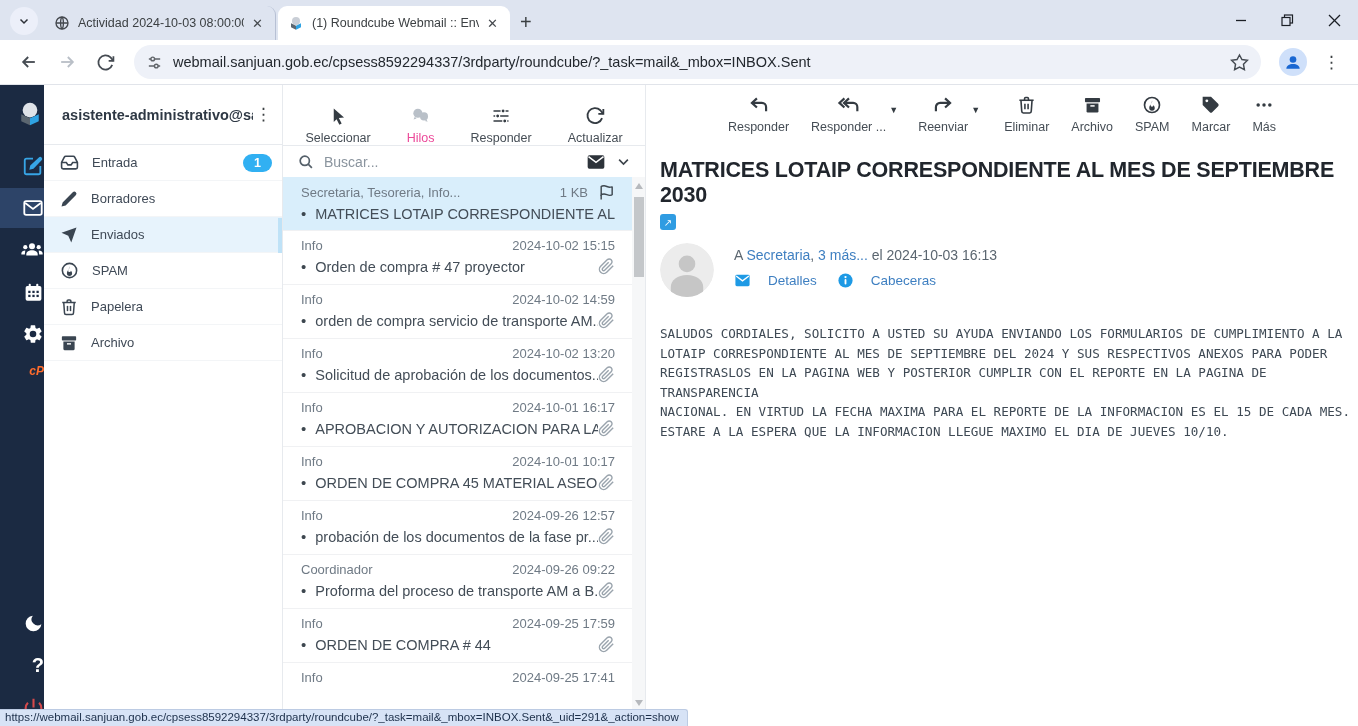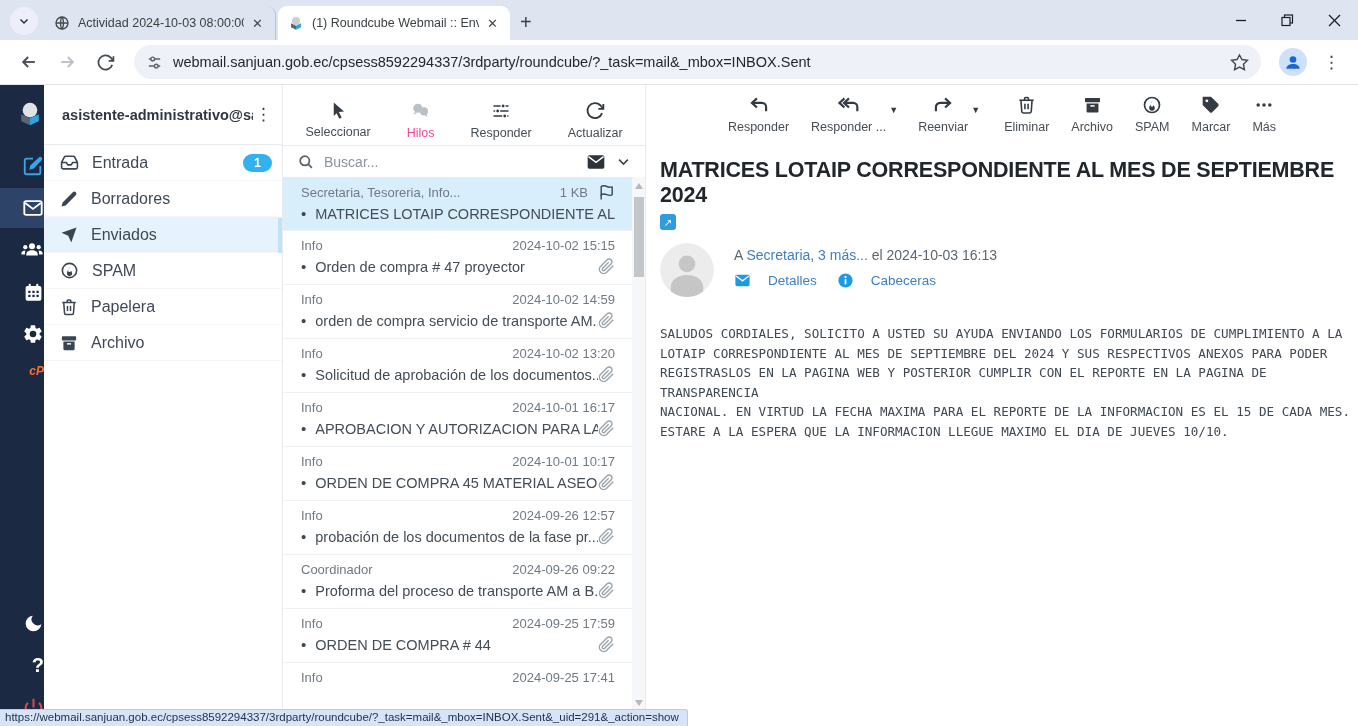--- a/index.html
+++ b/index.html
@@ -31,27 +31,27 @@
 
   .rail { width:44px; background:#1b2a42; position:relative; flex:0 0 44px; }
   .rail .ricon { position:absolute; left:0; width:44px; height:40px; display:flex; align-items:center; justify-content:flex-end; }
   .rail .ricon.sel { background:#2d4468; }
 
   .folders { width:239px; flex:0 0 239px; background:#fff; border-right:1px solid #e7eaee; position:relative; }
   .acct { height:60px; display:flex; align-items:center; padding:0 8px 0 18px; border-bottom:1px solid #e7eaee; }
   .acct .acct-name { font-size:14.5px; font-weight:bold; color:#2e3844; flex:1; white-space:nowrap; overflow:hidden; }
   .folder-row { height:36px; display:flex; align-items:center; padding:0 10px 0 16px; border-bottom:1px solid #f3f5f7; color:#3f4956; }
   .folder-row.selected { background:#e7f3fc; }
-  .folder-row .f-label { font-size:16px; margin-left:13px; }
+  .folder-row .f-label { font-size:13px; margin-left:13px; }
   .f-badge { margin-left:auto; background:#31b0f2; color:#fff; font-size:12.5px; font-weight:bold; border-radius:10px; padding:2px 11px; }
   .f-scrollhint { position:absolute; right:0; top:133px; width:4px; height:35px; background:#bfe2f7; }
   .f-footblob { position:absolute; left:28px; bottom:0; width:22px; height:10px; background:#8d9298; border-radius:5px 5px 0 0; }
 
   .list { width:363px; flex:0 0 363px; border-right:1px solid #e7eaee; position:relative; background:#fff; }
-  .l-toolbar { height:60px; display:flex; justify-content:center; align-items:center; gap:36px; padding-top:10px; }
+  .l-toolbar { height:60px; display:flex; justify-content:center; align-items:flex-end; gap:36px; padding-top:10px; }
   .tbtn { display:flex; flex-direction:column; align-items:center; gap:5px; color:#343b42; position:relative; }
   .tbtn .t-label { font-size:12.5px; color:#454d55; white-space:nowrap; }
   .tbtn.disabled { color:#b9c0c8; }
   .tbtn.disabled .t-label { color:#ec4899; }
   .tbtn .caret { position:absolute; right:-12px; top:10px; font-size:9px; color:#343b42; }
   .searchrow { height:32px; border-top:1px solid #e7eaee; display:flex; align-items:center; padding:0 14px; }
   .searchrow input { border:none; outline:none; background:transparent; font-size:14px; color:#49525b; margin-left:10px; flex:1; font-family:"Liberation Sans",sans-serif; }
   .searchrow input::placeholder { color:#8a949e; }
   .rows { position:absolute; top:92px; left:0; right:0; bottom:0; overflow:hidden; }
   .msg-row { height:54px; padding:7px 30px 0 18px; border-bottom:1px solid #f0f1f3; }
@@ -613,21 +613,21 @@
           <svg width="20" height="20" viewBox="0 0 24 24" fill="#343b42">
               <circle cx="5" cy="12" r="2.1"></circle>
               <circle cx="12" cy="12" r="2.1"></circle>
               <circle cx="19" cy="12" r="2.1"></circle>
             </svg>
           <span class="t-label">Más</span>
         </div>
       </div>
 
       <div class="v-body-wrap">
-        <div class="v-title">MATRICES LOTAIP CORRESPONDIENTE AL MES DE SEPTIEMBRE 2024</div>
+        <div class="v-title">MATRICES LOTAIP CORRESPONDIENTE AL MES DE SEPTIEMBRE 2030</div>
         <div class="extlink">↗</div>
         <div class="senderblk">
           <div class="s-avatar">
             <svg width="54" height="54" viewBox="0 0 24 24">
                 <circle cx="12" cy="12" r="12" fill="#ececec"></circle>
                 <circle cx="12" cy="9.3" r="3.7" fill="#c6c6c6"></circle>
                 <path d="M12 14.2c-4.2 0-7.2 2.4-7.2 5.3V24h14.4v-4.5c0-2.9-3-5.3-7.2-5.3z" fill="#c6c6c6"></path>
               </svg>
           </div>
           <div class="s-info">

